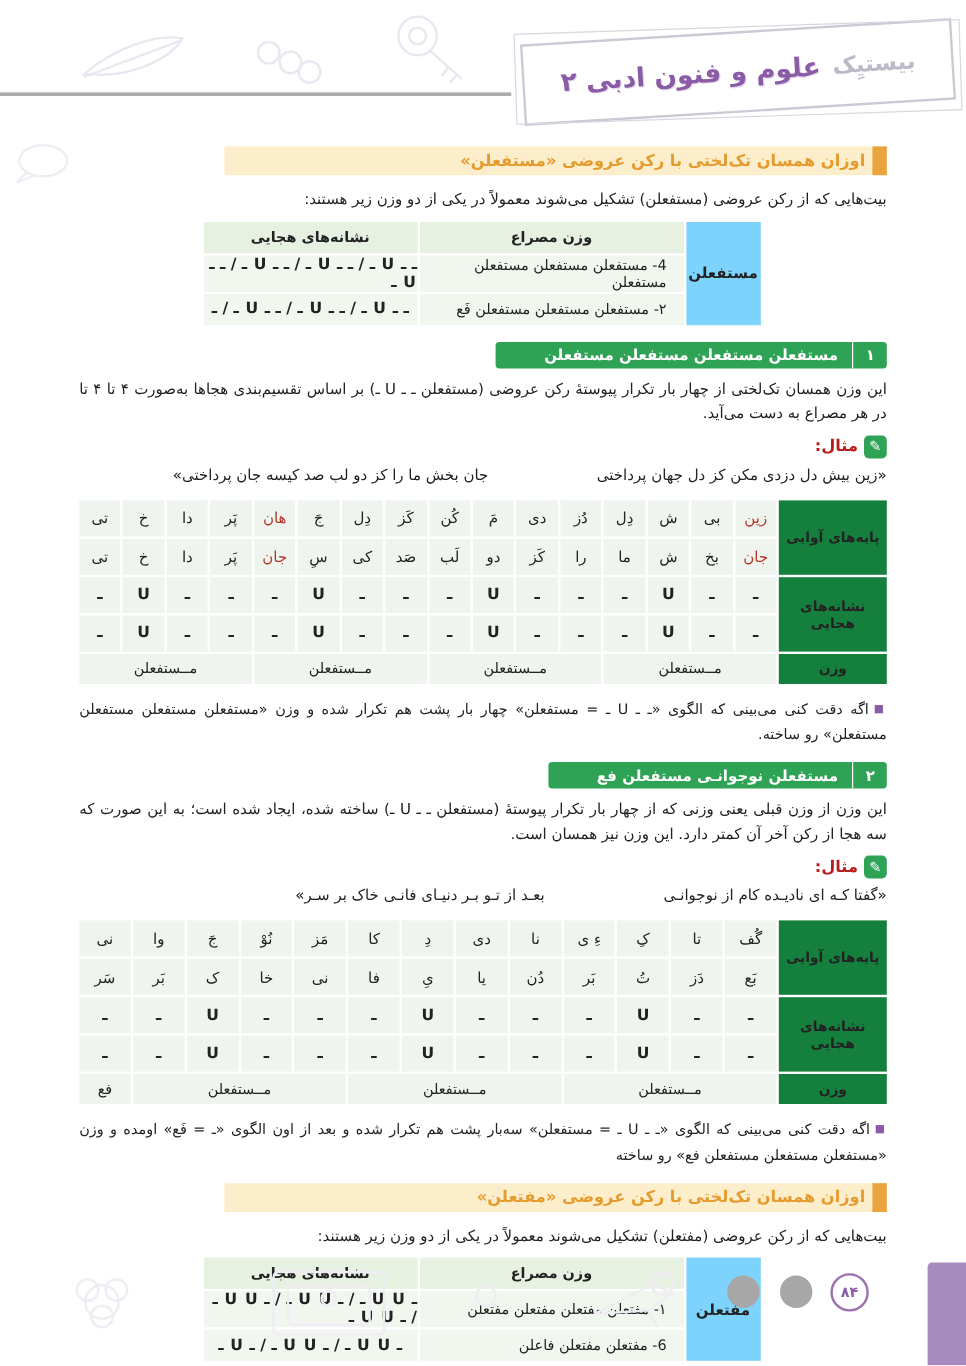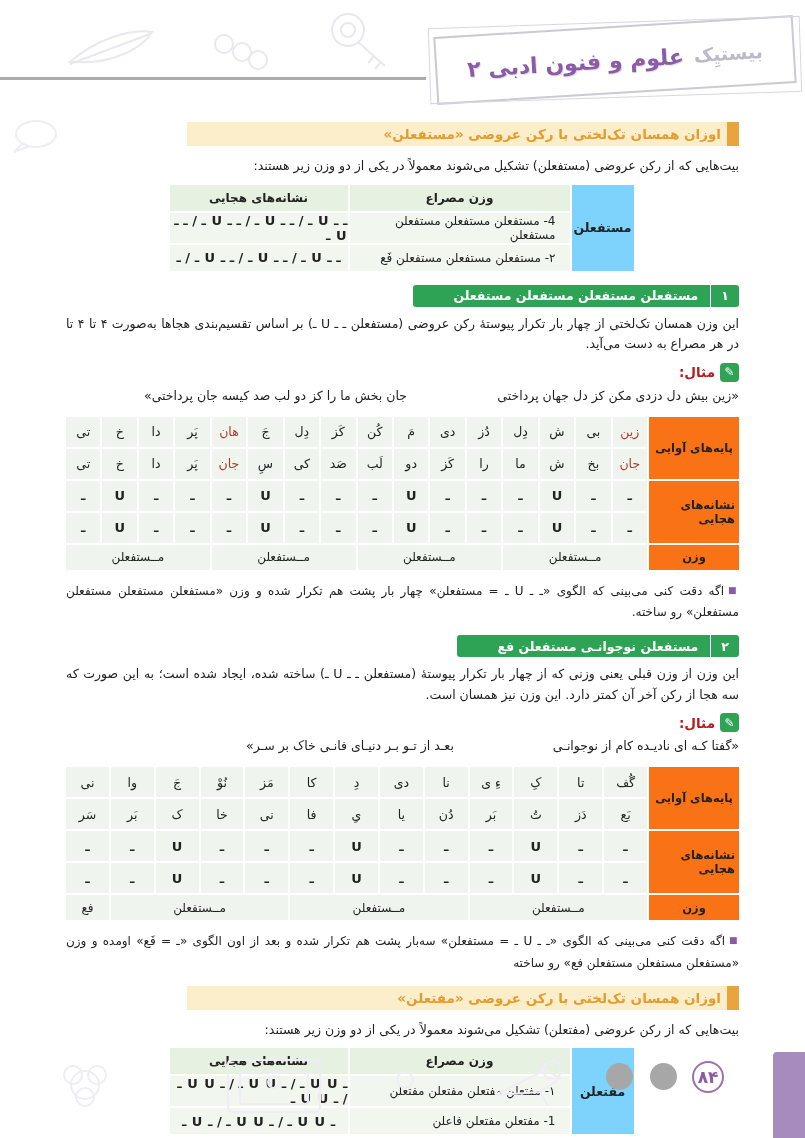--- a/index.html
+++ b/index.html
@@ -56,36 +56,36 @@
 
   
   .verse{display:flex;justify-content:space-between;font-size:12.5px;margin:0 0 14px 0;}
 
   
   .scan{display:grid;gap:2px;direction:rtl;margin:0 0 11px 0;
         grid-template-rows:30px 30px 30px 30px 25px;}
   .scan.c16{grid-template-columns:90px repeat(16,1fr);}
   .scan.c13{grid-template-columns:90px repeat(13,1fr);}
   .scan .cell{background:#eff5ee;display:flex;align-items:center;justify-content:center;font-size:12.5px;}
-  .scan .label{background:#f97316;font-weight:bold;font-size:11.5px;padding:0 4px;}
+  .scan .label{background:#15803d;font-weight:bold;font-size:11.5px;padding:0 4px;text-align:center;}
   .scan .sign{font-weight:bold;font-size:13px;}
   .scan .foot{font-size:12px;}
   .rep{display:contents;}
   .red{color:#b5372c;}
 
   
   .note{font-size:12px;line-height:1.8;text-align:justify;margin:0 0 11px 0;}
   .note .bullet{color:#8a5ca6;font-size:9px;vertical-align:2px;margin-left:4px;}
 
   
   .footer-decor{position:absolute;bottom:8px;left:0;width:100%;height:90px;}
   .gray-circle{position:absolute;width:27px;height:27px;border-radius:50%;background:#a7a7a7;top:1063px;}
   .gc1{left:606px;} .gc2{left:650px;}
   .page-badge{position:absolute;left:692px;top:1061px;width:28px;height:28px;border-radius:50%;
-              border:2.5px solid #9b6fb0;color:#8a5ca6;font-weight:bold;font-size:17px;
+              border:2.5px solid #9b6fb0;color:#8a5ca6;font-weight:bold;font-size:12px;
               display:flex;align-items:center;justify-content:center;}
   .corner-tab{position:absolute;right:0;bottom:0;width:32px;height:86px;background:#a88bbe;border-radius:4px 0 0 0;}
 </style>
 </head>
 <body>
 
 <div class="page">
 
   <div class="top-decor">
     <svg class="decor-svg" width="430" height="110">
@@ -209,21 +209,21 @@
     </div>
 
     <p class="para short">بیت‌هایی که از رکن عروضی (مفتعلن) تشکیل می‌شوند معمولاً در یکی از دو وزن زیر هستند:</p>
 
     <div class="vtable">
       <div class="cell footcell">مفتعلن</div>
       <div class="cell head">وزن مصراع</div>
       <div class="cell head">نشانه‌های هجایی</div>
       <div class="cell vazncell">۱- مفتعلن مفتعلن مفتعلن مفتعلن</div>
       <div class="cell sg">ـ U U ـ / ـ U U ـ / ـ U U ـ / ـ U U ـ</div>
-      <div class="cell vazncell">1- مفتعلن مفتعلن فاعلن</div>
+      <div class="cell vazncell">6- مفتعلن مفتعلن فاعلن</div>
       <div class="cell sg">ـ U U ـ / ـ U U ـ / ـ U ـ</div>
     </div>
 
   </div>
 
   <svg class="footer-decor" width="805" height="90">
     <g stroke="#efedf3" fill="none" stroke-width="2">
       <circle cx="85" cy="45" r="14"></circle>
         <circle cx="73" cy="35" r="9"></circle>
         <circle cx="97" cy="35" r="9"></circle>

